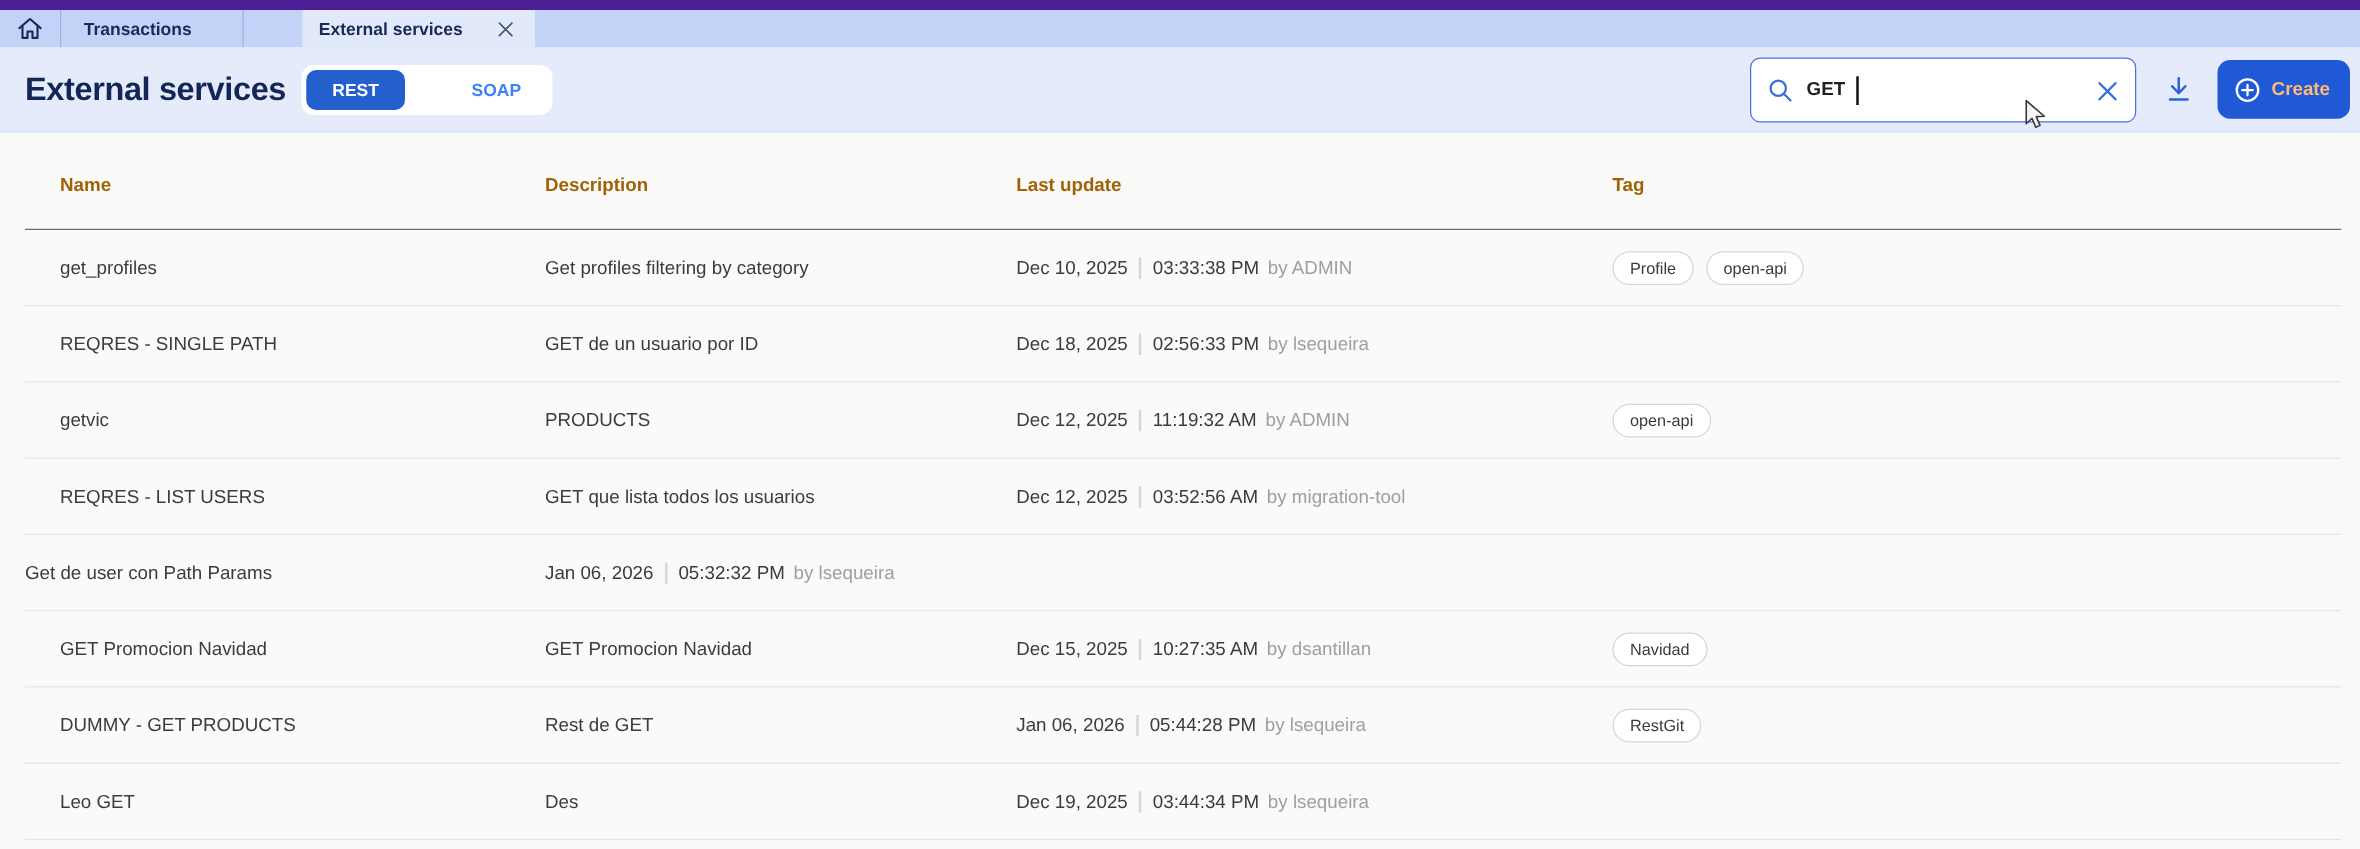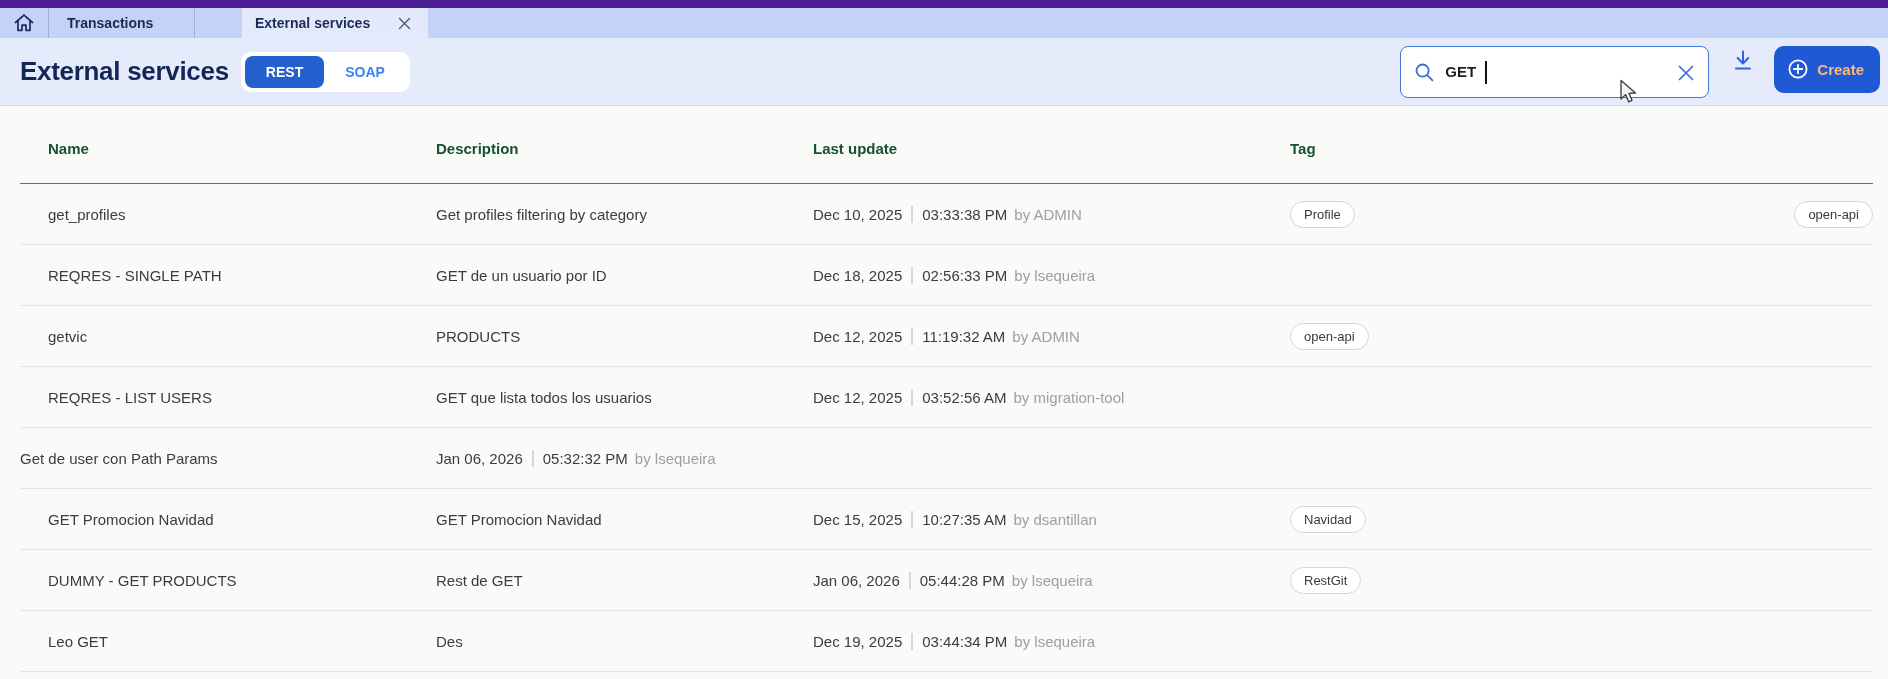--- a/index.html
+++ b/index.html
@@ -20,47 +20,47 @@
   .tab-inactive{width:146px;padding-left:18px;border-right:1px solid #9db1e3;}
   .tab-spacer{width:47px;}
   .tab-active{width:186px;background:#e2e9fb;padding:0 15px 0 13px;justify-content:space-between;}
   .tab-close{display:flex;align-items:center;justify-content:center;width:18px;height:18px;cursor:pointer;}
   
   .band{
     position:absolute;left:0;top:38px;width:1888px;height:67px;background:#e5ebfa;
     display:flex;align-items:center;box-sizing:border-box;
   }
   .page-title{margin-left:20px;font-size:26px;font-weight:700;color:#132757;letter-spacing:-0.3px;white-space:nowrap;}
-  .seg{margin-left:12px;background:#ffffff;border-radius:10px;padding:4px;display:flex;align-items:center;}
+  .seg{margin-left:12px;background:#ffffff;border-radius:10px;padding:4px;display:flex;align-items:center;gap:32px;}
   .seg-btn{border:none;background:transparent;font-family:inherit;font-size:14px;font-weight:700;
     padding:8px 21px;border-radius:8px;color:#3b82f6;cursor:pointer;}
   .seg-btn.active{background:#2360cd;color:#ffffff;}
-  .band-right{margin-left:auto;display:flex;align-items:flex-start;margin-right:8px;}
+  .band-right{margin-left:auto;display:flex;align-items:center;margin-right:8px;}
   .searchbox{position:relative;width:309px;height:52px;background:#ffffff;border:1.5px solid #4477dd;
     border-radius:8px;box-sizing:border-box;display:flex;align-items:center;}
   .searchbox .mag{position:absolute;left:13px;top:15px;}
   .search-input{position:absolute;left:0;top:0;width:100%;height:100%;border:none;outline:none;background:transparent;
     padding:0 40px 0 44px;font-family:inherit;font-size:15px;font-weight:600;color:#1f1f1f;box-sizing:border-box;}
   .caret{position:absolute;left:84px;top:14px;width:1.5px;height:23px;background:#111;}
   .search-clear{position:absolute;right:12px;top:16px;width:20px;height:20px;cursor:pointer;}
   .dl-btn{margin-left:21px;width:26px;height:30px;display:flex;align-items:center;justify-content:center;cursor:pointer;}
   .create-btn{margin-left:18px;height:47px;padding:0 16px 0 13px;background:#2059d6;border:none;border-radius:10px;
     display:flex;align-items:center;gap:8px;color:#fdba74;font-family:inherit;font-size:15px;font-weight:700;cursor:pointer;}
   
   .content{position:absolute;left:0;top:105px;width:1888px;height:574px;background:#fafaf8;
     border-top:1px solid #ccd9f2;box-sizing:border-box;}
   .table{margin:0 15px 0 20px;width:1853px;}
   .trow{display:grid;grid-template-columns:416px 377px 477px 1fr;align-items:center;}
-  .thead{height:78px;border-bottom:1px solid #6d6d6d;font-size:15px;font-weight:700;color:#14532d;padding-top:8px;box-sizing:border-box;}
+  .thead{height:78px;border-bottom:1px solid #6d6d6d;font-size:15px;font-weight:700;color:#a16207;padding-top:8px;box-sizing:border-box;}
   .tbody-row{height:60px;border-bottom:1px solid #e5e5e6;font-size:15px;color:#3c3c3c;cursor:pointer;}
   .cell-name{padding-left:28px;white-space:nowrap;}
   .cell-update{display:flex;align-items:center;white-space:nowrap;}
   .dt-div{width:2px;height:17px;background:#cfdad6;margin:0 9px;flex:none;}
   .by{color:#9aa0a6;margin-left:7px;text-align:right;}
-  .cell-tags{display:flex;align-items:center;gap:10px;justify-content:space-between;}
+  .cell-tags{display:flex;align-items:center;gap:10px;}
   .pill{border:1px solid #d6d6d6;background:#ffffff;border-radius:999px;padding:5px 13px;font-size:13px;color:#3a3a3a;white-space:nowrap;}
   
   .cursor{position:absolute;left:1618px;top:79px;pointer-events:none;}
 </style>
 </head>
 <body>
 
 <div class="tabbar">
   <div class="home-btn">
     <span style="display:flex;">

